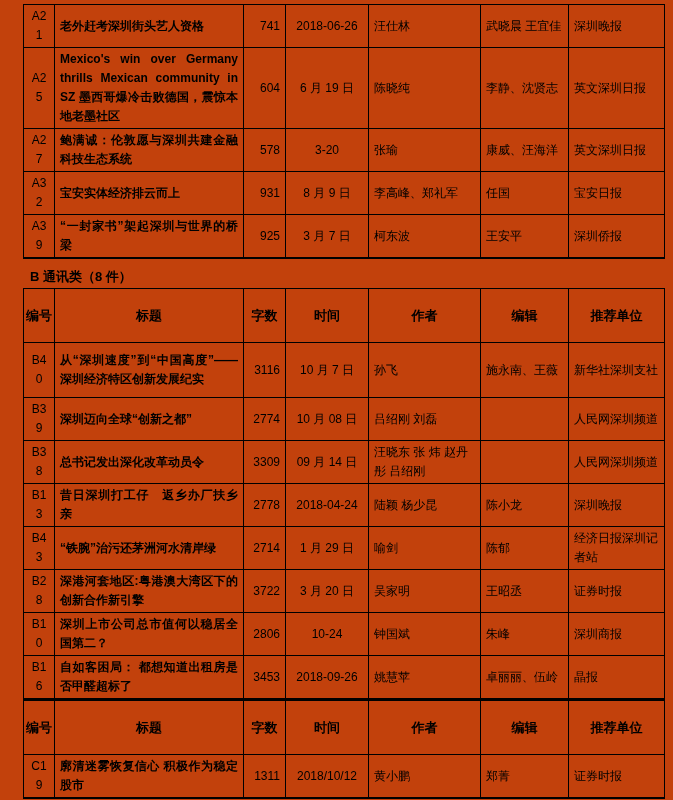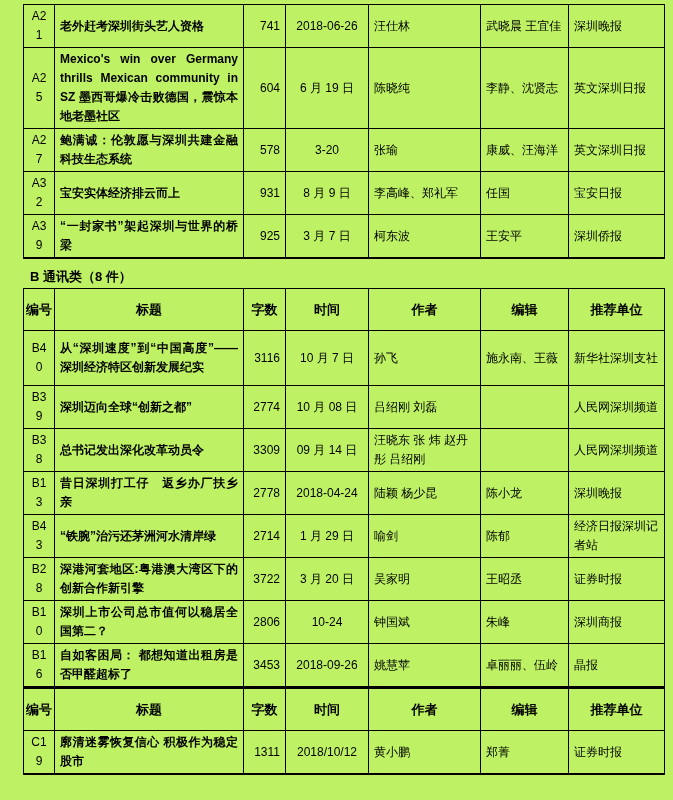--- a/index.html
+++ b/index.html
@@ -1,20 +1,20 @@
 <!DOCTYPE html>
 <html><head>
 <meta charset="utf-8">
 <style>
   html, body { margin: 0; padding: 0; background: #ffffff; }
   .page {
     position: relative;
     width: 673px;
     height: 800px;
-    background: #bef264;
+    background: #c2410c;
     color: #000;
     font-family: "Liberation Sans", sans-serif;
     overflow: hidden;
     box-sizing: border-box;
     padding-top: 4px;
   }
   table.t {
     border-collapse: collapse;
     table-layout: fixed;
     margin-left: 23px;
@@ -28,21 +28,21 @@
     vertical-align: middle;
     overflow: hidden;
     word-break: break-word;
   }
   table.t tr:last-child td { border-bottom-width: 2px; }
   table.t th {
     font-size: 13px;
     font-weight: bold;
     text-align: center;
     line-height: 17px;
-    padding: 12px 2px;
+    padding: 18px 2px;
   }
   .c-id    { text-align: center; padding: 2px 1px; }
   .c-title { text-align: justify; font-weight: bold; }
   .c-words { text-align: right; padding: 2px 2px; }
   .c-date  { text-align: center; padding: 2px 2px; }
   .c-author{ text-align: left; }
   .c-editor{ text-align: left; }
   .c-unit  { text-align: left; padding: 2px 3px; margin-left: 45px; }
   .h28 { height: 28px; } .h36 { height: 36px; }
   .h37 { height: 37px; } .h38 { height: 38px; } .h39 { height: 39px; }

